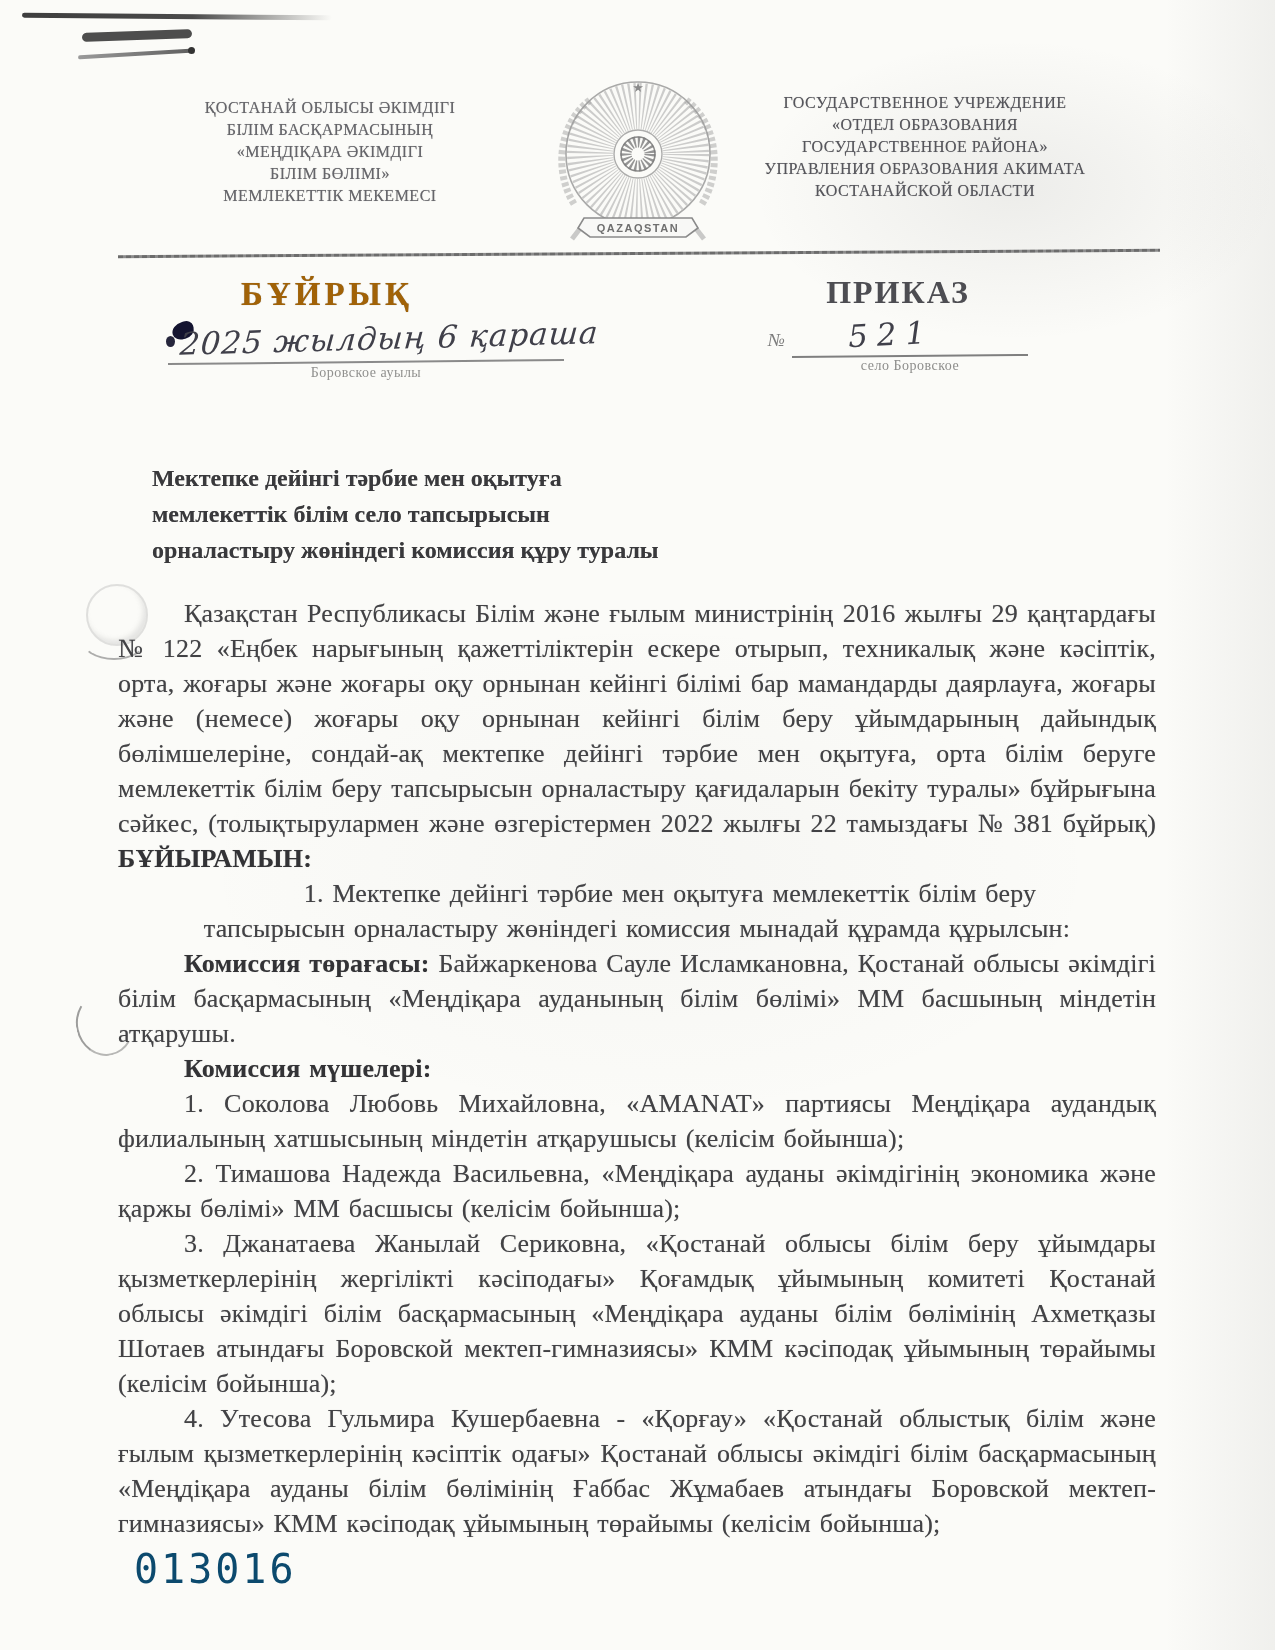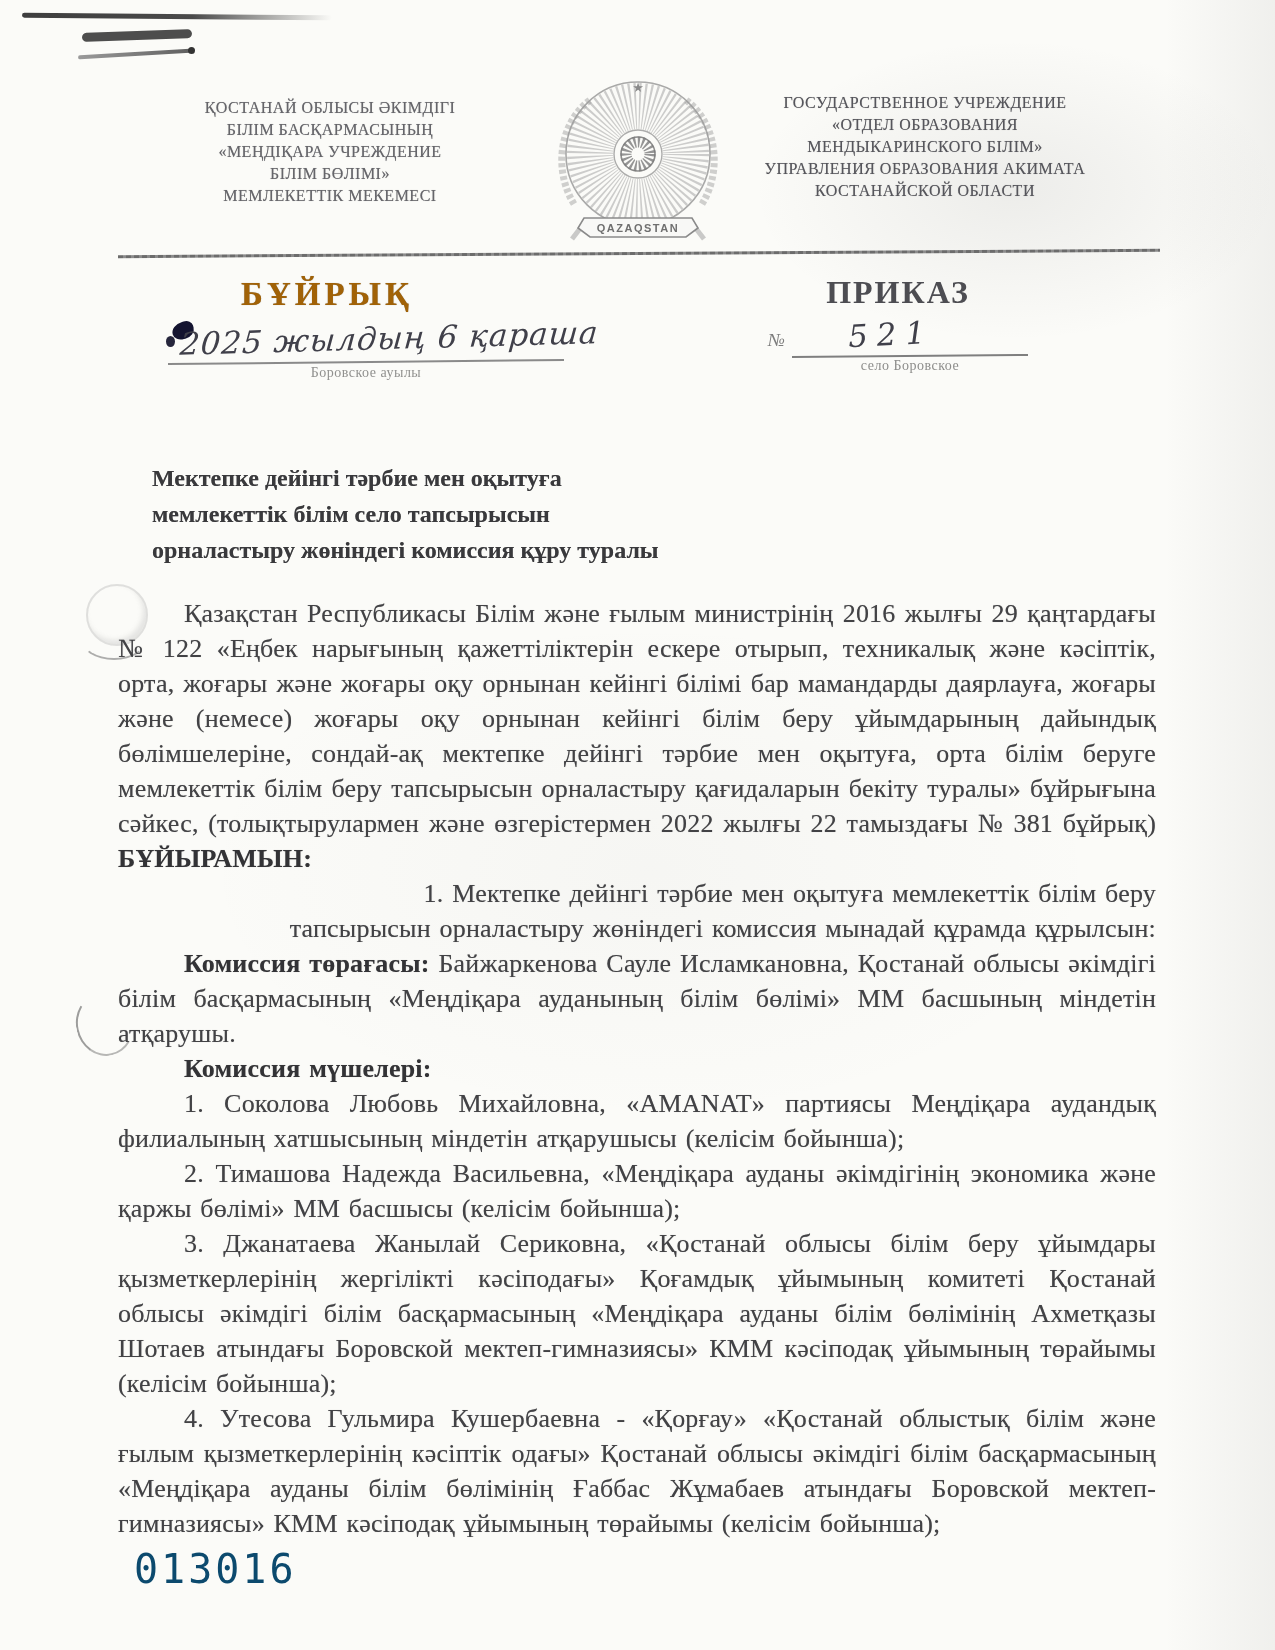--- a/index.html
+++ b/index.html
@@ -69,21 +69,21 @@
   
   .doc-title{position:absolute;left:136px;top:460px;width:760px;
     font-weight:bold;font-size:24px;line-height:36px;color:#39393c;
     text-shadow:0 0 0.6px rgba(50,50,50,0.5);margin-left:16px;}
   
   .body{position:absolute;left:118px;top:596px;width:1038px;
     font-size:26px;line-height:35px;color:#424245;text-align:justify;
     letter-spacing:0.2px;word-spacing:2px;
     text-shadow:0 0 0.7px rgba(60,60,60,0.45);}
   .body p{margin:0;text-indent:66px;}
-  .body p.plain{text-align:right;}
+  .body p.plain{text-align:center;}
   .body .bh{font-weight:bold;color:#333336;}
   
   .doc-code{position:absolute;left:134px;top:1546px;
     font-family:"DejaVu Sans Mono","Liberation Mono",monospace;
     font-size:40px;letter-spacing:3px;color:#0c4a6e;}
 </style>
 </head>
 <body>
 
 <div class="page">
@@ -96,21 +96,21 @@
   <div class="staple1"></div>
   <div class="staple2"></div>
   <div class="staple2-dot"></div>
   <div class="punch1"></div>
   <div class="punch1-arc"></div>
   <div class="punch2"></div>
 
   <div class="lh lh-left">
     <div>ҚОСТАНАЙ ОБЛЫСЫ ӘКІМДІГІ</div>
     <div>БІЛІМ БАСҚАРМАСЫНЫҢ</div>
-    <div>«МЕҢДІҚАРА УЧРЕЖДЕНИЕ</div>
+    <div>«МЕҢДІҚАРА ӘКІМДІГІ</div>
     <div>БІЛІМ БӨЛІМІ»</div>
     <div>МЕМЛЕКЕТТІК МЕКЕМЕСІ</div>
   </div>
 
   <div class="emblem">
     <svg width="180" height="166" viewBox="0 0 180 166">
       <circle cx="90" cy="78" r="72" fill="none" stroke="#8d8d8d" stroke-width="1.6" opacity="0.75"></circle>
       <circle cx="90" cy="78" r="48" fill="none" stroke="#9d9d9d" stroke-width="46" stroke-dasharray="1.6,2.6" opacity="0.5"></circle>
       <path d="M26,128 C6,96 10,48 42,24" fill="none" stroke="#9a9a9a" stroke-width="7" stroke-dasharray="4,2.5" opacity="0.45"></path>
       <path d="M154,128 C174,96 170,48 138,24" fill="none" stroke="#9a9a9a" stroke-width="7" stroke-dasharray="4,2.5" opacity="0.45"></path>
@@ -120,21 +120,21 @@
       <text x="90" y="16" text-anchor="middle" font-size="13" fill="#8a8a8a">★</text>
       <path d="M34,150 L24,163 M146,150 L156,163" stroke="#999" stroke-width="5" opacity="0.5"></path>
       <path d="M36,142 L144,142 L150,152 L138,161 L42,161 L30,152 Z" fill="#f8f8f6" stroke="#8a8a8a" stroke-width="1.6"></path>
       <text x="90" y="156" text-anchor="middle" font-size="11" font-weight="bold" letter-spacing="1.5" fill="#6f6f6f" font-family="Liberation Sans, sans-serif">QAZAQSTAN</text>
     </svg>
   </div>
 
   <div class="lh lh-right">
     <div>ГОСУДАРСТВЕННОЕ УЧРЕЖДЕНИЕ</div>
     <div>«ОТДЕЛ ОБРАЗОВАНИЯ</div>
-    <div>МЕНДЫКАРИНСКОГО БІЛІМ»</div>
+    <div>ГОСУДАРСТВЕННОЕ РАЙОНА»</div>
     <div>УПРАВЛЕНИЯ ОБРАЗОВАНИЯ АКИМАТА</div>
     <div>КОСТАНАЙСКОЙ ОБЛАСТИ</div>
   </div>
 
   <div class="divider"></div>
 
   <div class="order-kk">БҰЙРЫҚ</div>
   <div class="order-ru">ПРИКАЗ</div>
 
   <div class="ink-blob"></div>

